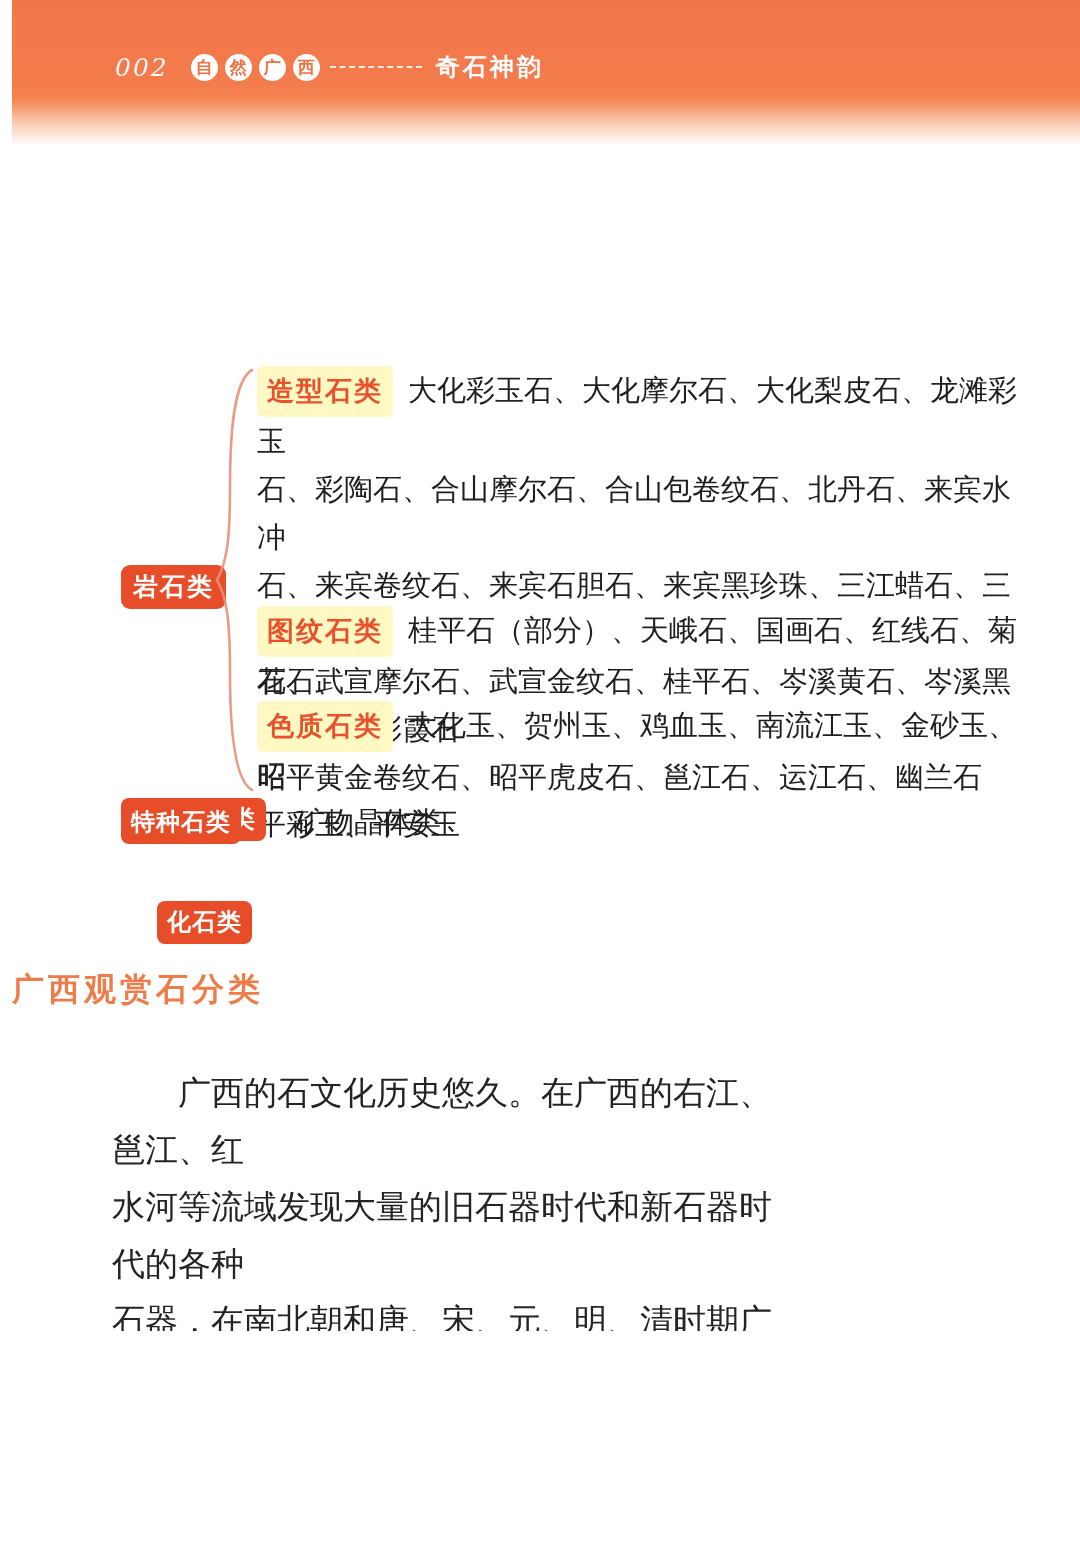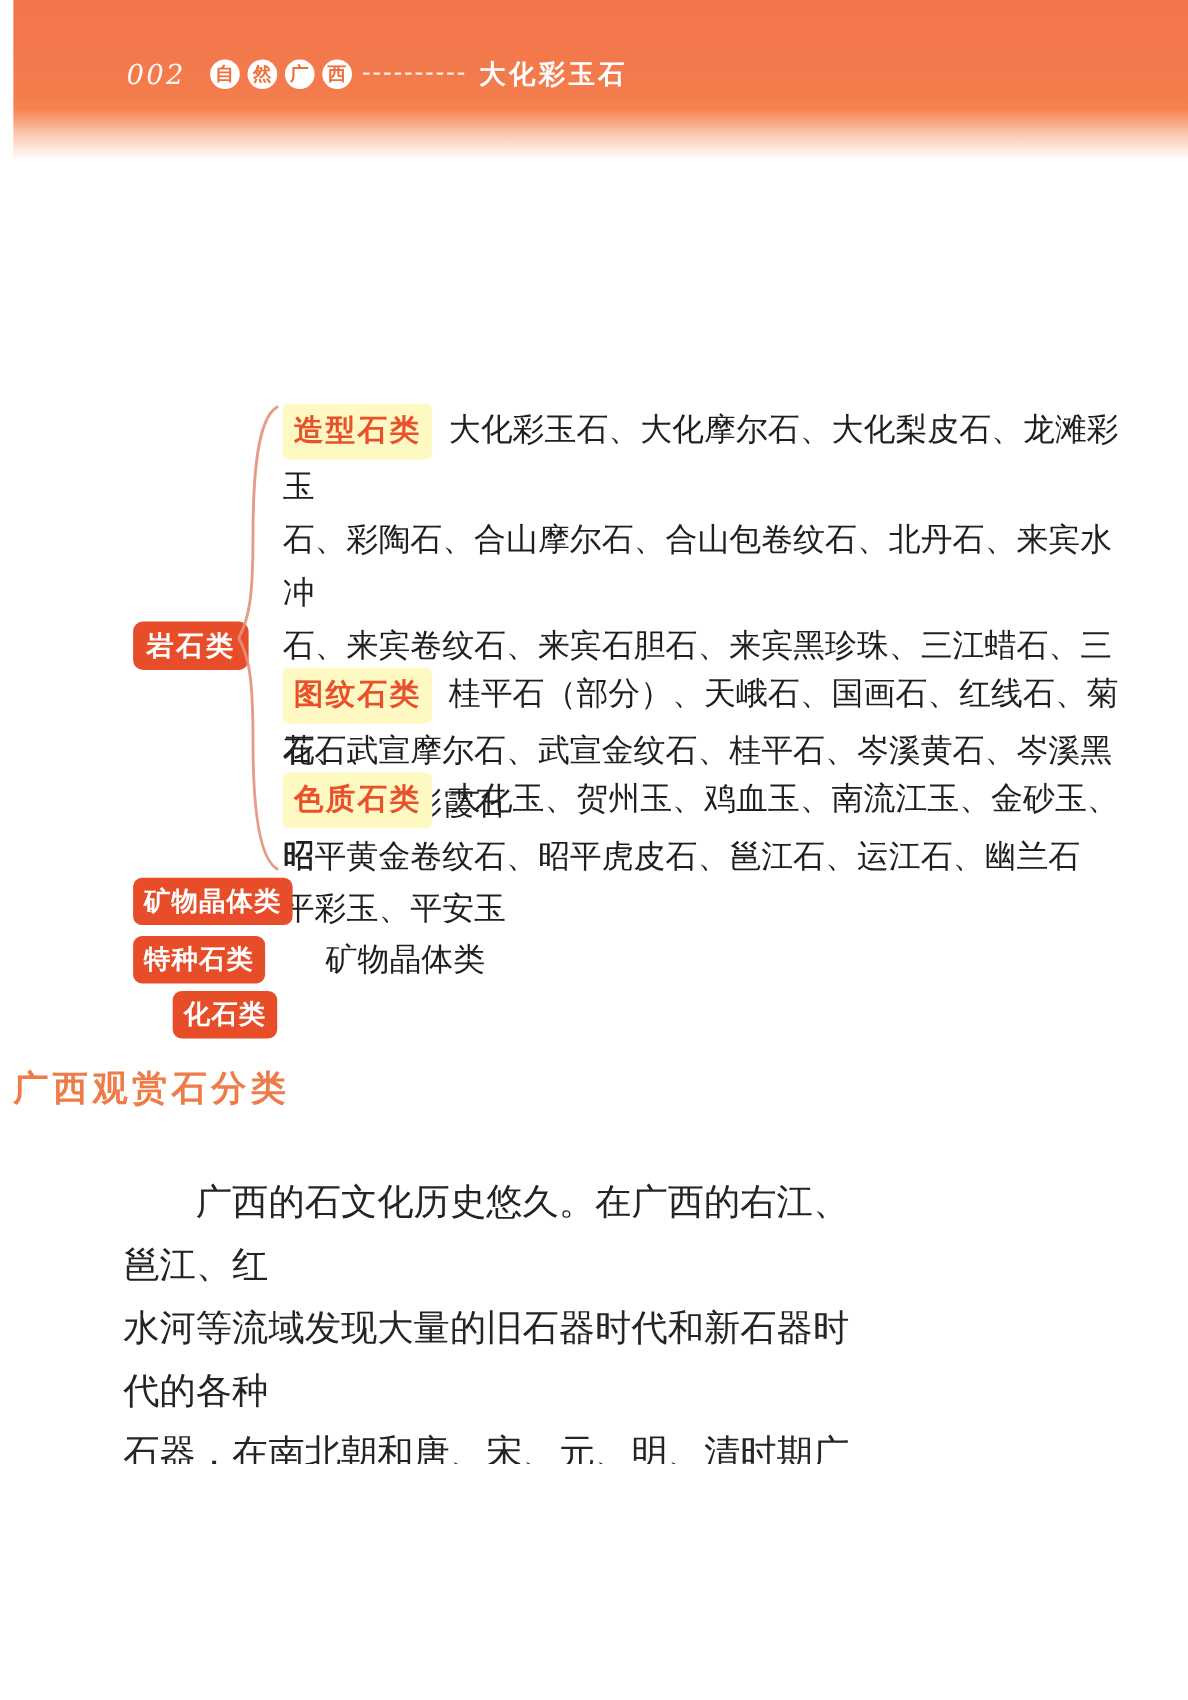--- a/index.html
+++ b/index.html
@@ -26,21 +26,21 @@
               font-weight:bold;font-size:25px;letter-spacing:2px;padding:5px 12px 6px;
               border-radius:9px;text-align:center;}
   .brace{position:absolute;left:200px;top:362px;}
   .group{position:absolute;left:245px;width:760px;font-size:29px;line-height:48px;}
   .g1{top:366px;} .g2{top:606px;} .g3{top:701px;}
   .pink-badge{display:inline-block;background:#fef9c3;color:#e8512b;font-weight:bold;
               font-size:27px;letter-spacing:2px;padding:1px 10px 2px;border-radius:6px;
               margin-right:15px;}
   .gtext{white-space:pre-line;}
   .orow{position:absolute;left:109px;display:flex;align-items:center;gap:36px;}
-  .r1{top:798px;} .r2{top:851px;} .r3{top:901px;padding-left:36px;}
+  .r1{top:798px;} .r2{top:801px;} .r3{top:901px;padding-left:36px;}
   .solid-badge{background:#e64d28;color:#fff;font-weight:bold;font-size:24px;
                letter-spacing:1px;padding:5px 10px 6px;border-radius:8px;flex:none;}
   .otext{font-size:29px;margin-left:19px;white-space:nowrap;}
   .caption{position:absolute;left:0;top:968px;width:1080px;text-align:left;
            color:#ee7c48;font-weight:bold;font-size:32px;letter-spacing:4px;}
 
   
   .bodytext{position:absolute;left:100px;top:1064px;width:672px;
             font-family:"Liberation Sans",sans-serif;color:#242424;
             font-size:33px;line-height:57px;}
@@ -54,21 +54,21 @@
   <header class="header">
     <div class="hrow">
       <span class="pagenum">002</span>
       <span class="badges">
         <span class="cbadge">自</span>
         <span class="cbadge">然</span>
         <span class="cbadge">广</span>
         <span class="cbadge">西</span>
       </span>
       <span class="hdash"></span>
-      <span class="htitle">大化彩玉石</span>
+      <span class="htitle">奇石神韵</span>
     </div>
   </header>
 
   <section class="diagram">
 
     <span class="root-badge">岩石类</span>
 
     <svg class="brace" width="50" height="436" viewBox="0 0 50 436">
       <path d="M40,8 C22,18 18,70 18,125 C18,178 15,200 5,218 C15,236 18,258 18,312 C18,366 22,418 40,428" fill="none" stroke="#e5907a" stroke-width="2.6" stroke-linecap="round" opacity="0.9"></path>
     </svg>

